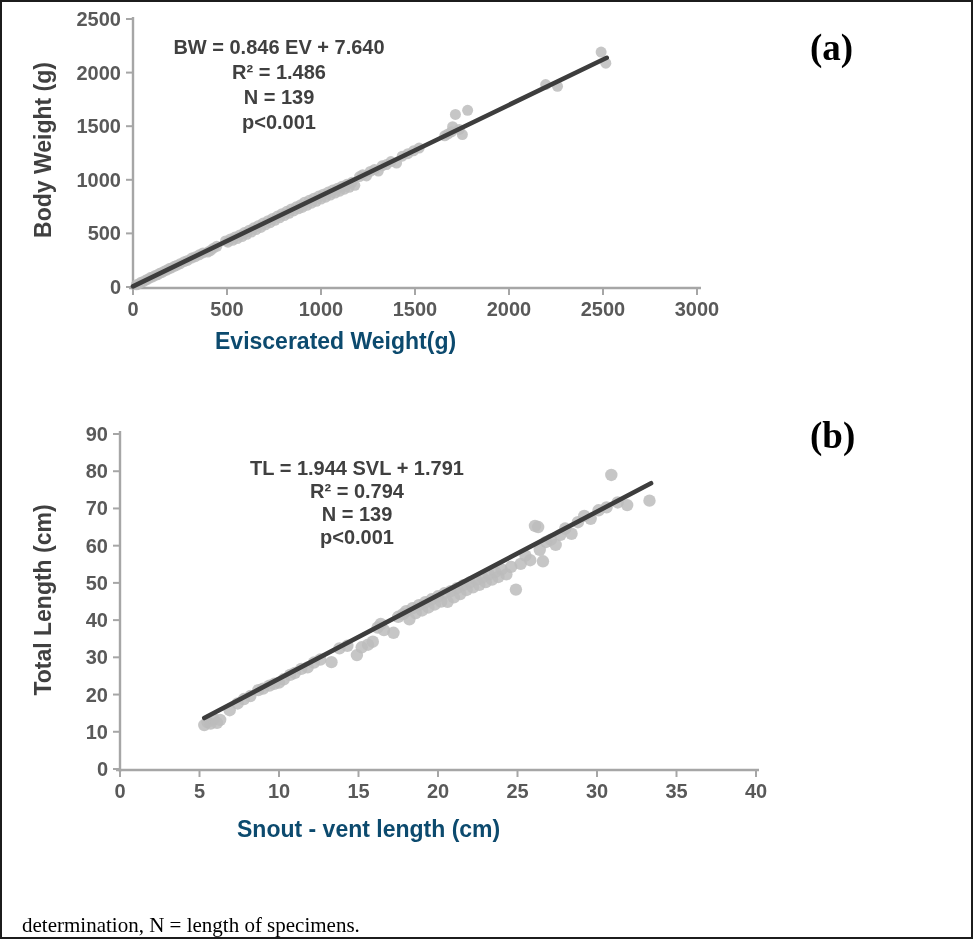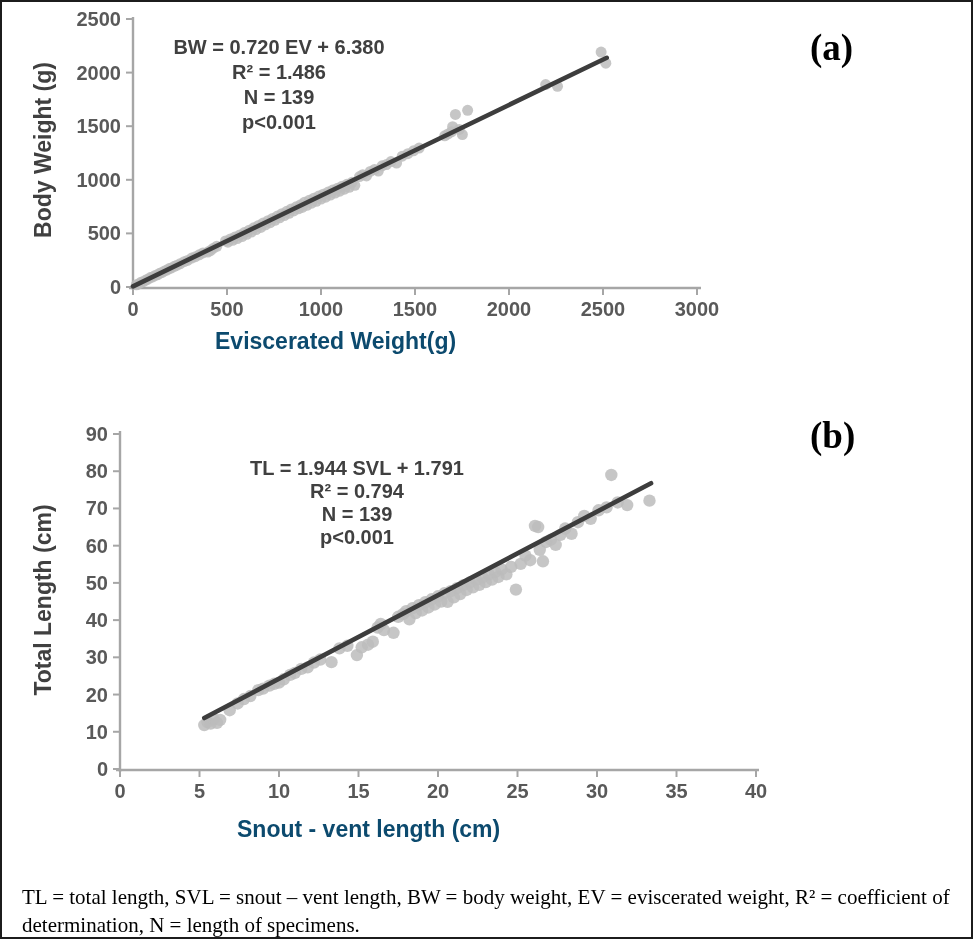--- a/index.html
+++ b/index.html
@@ -318,21 +318,21 @@
       <circle cx="596.59" cy="508.30555555555554" r="6.2" fill="#bcbcbc" fill-opacity="0.85"></circle>
       <circle cx="604.54" cy="505.3277777777778" r="6.2" fill="#bcbcbc" fill-opacity="0.85"></circle>
       <circle cx="609.31" cy="472.94444444444446" r="6.2" fill="#bcbcbc" fill-opacity="0.85"></circle>
       <circle cx="615.6700000000001" cy="500.4888888888889" r="6.2" fill="#bcbcbc" fill-opacity="0.85"></circle>
       <circle cx="625.21" cy="503.09444444444443" r="6.2" fill="#bcbcbc" fill-opacity="0.85"></circle>
       <circle cx="647.4699999999999" cy="498.6277777777778" r="6.2" fill="#bcbcbc" fill-opacity="0.85"></circle>
       <line x1="202.26999999999998" y1="716.0446388888889" x2="649.06" y2="481.2301111111111" stroke="#3d3d3d" stroke-width="4.6" stroke-linecap="round"></line>
     </svg>
 
   <div class="anno anno-a">
-    <div>BW = 0.720 EV + 6.380</div>
+    <div>BW = 0.846 EV + 7.640</div>
     <div>R² = 1.486</div>
     <div>N = 139</div>
     <div>p&lt;0.001</div>
   </div>
 
   <div class="anno anno-b">
     <div>TL = 1.944 SVL + 1.791</div>
     <div>R² = 0.794</div>
     <div>N = 139</div>
     <div>p&lt;0.001</div>
@@ -341,17 +341,17 @@
   <div class="y-title y-title-a">Body Weight (g)</div>
   <div class="x-title x-title-a">Eviscerated Weight(g)</div>
 
   <div class="y-title y-title-b">Total Length (cm)</div>
   <div class="x-title x-title-b">Snout - vent length (cm)</div>
 
   <div class="panel-label panel-label-a">(a)</div>
   <div class="panel-label panel-label-b">(b)</div>
 
   <div class="caption">
-    <span>TL = total length, SVL = snout – vent length, BW = body weight, EV = eviscerated weight, R² = coefficient of</span><br>
+    <br>
     <span>determination, N = length of specimens.</span>
   </div>
 
 </div>
 
 </body></html>

